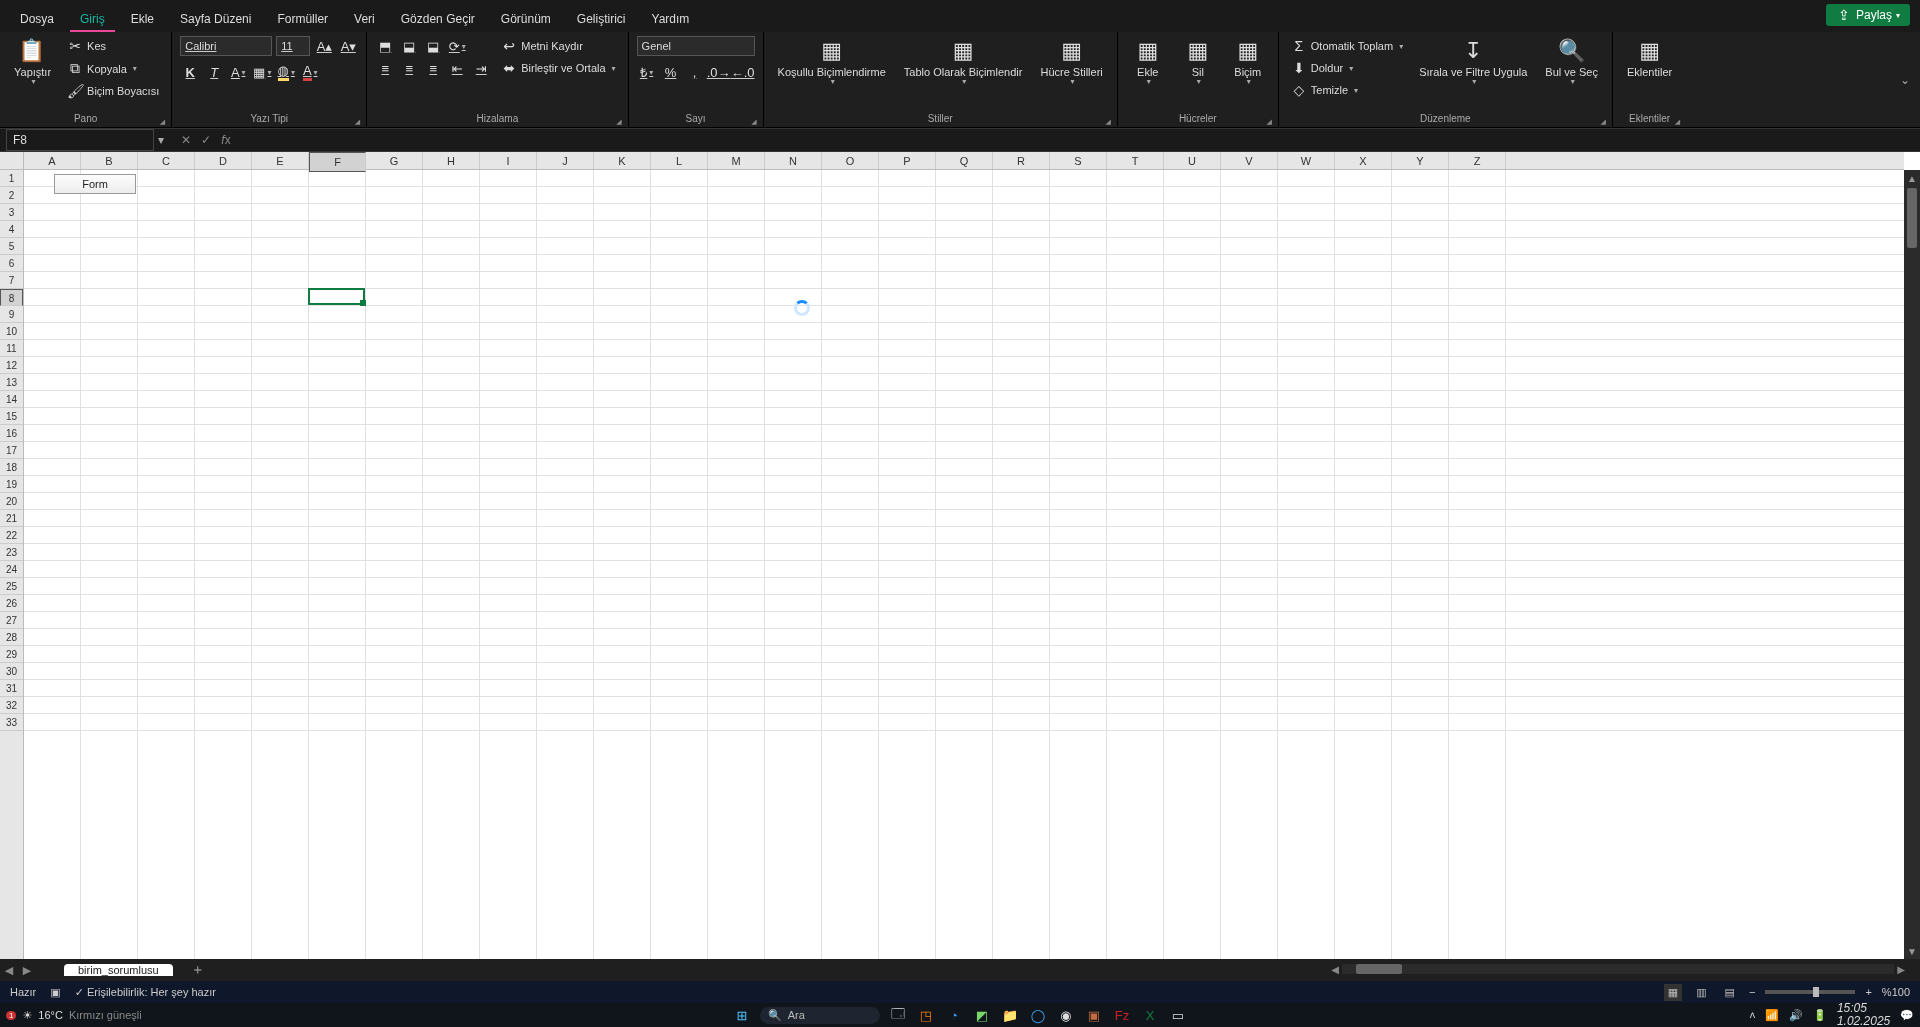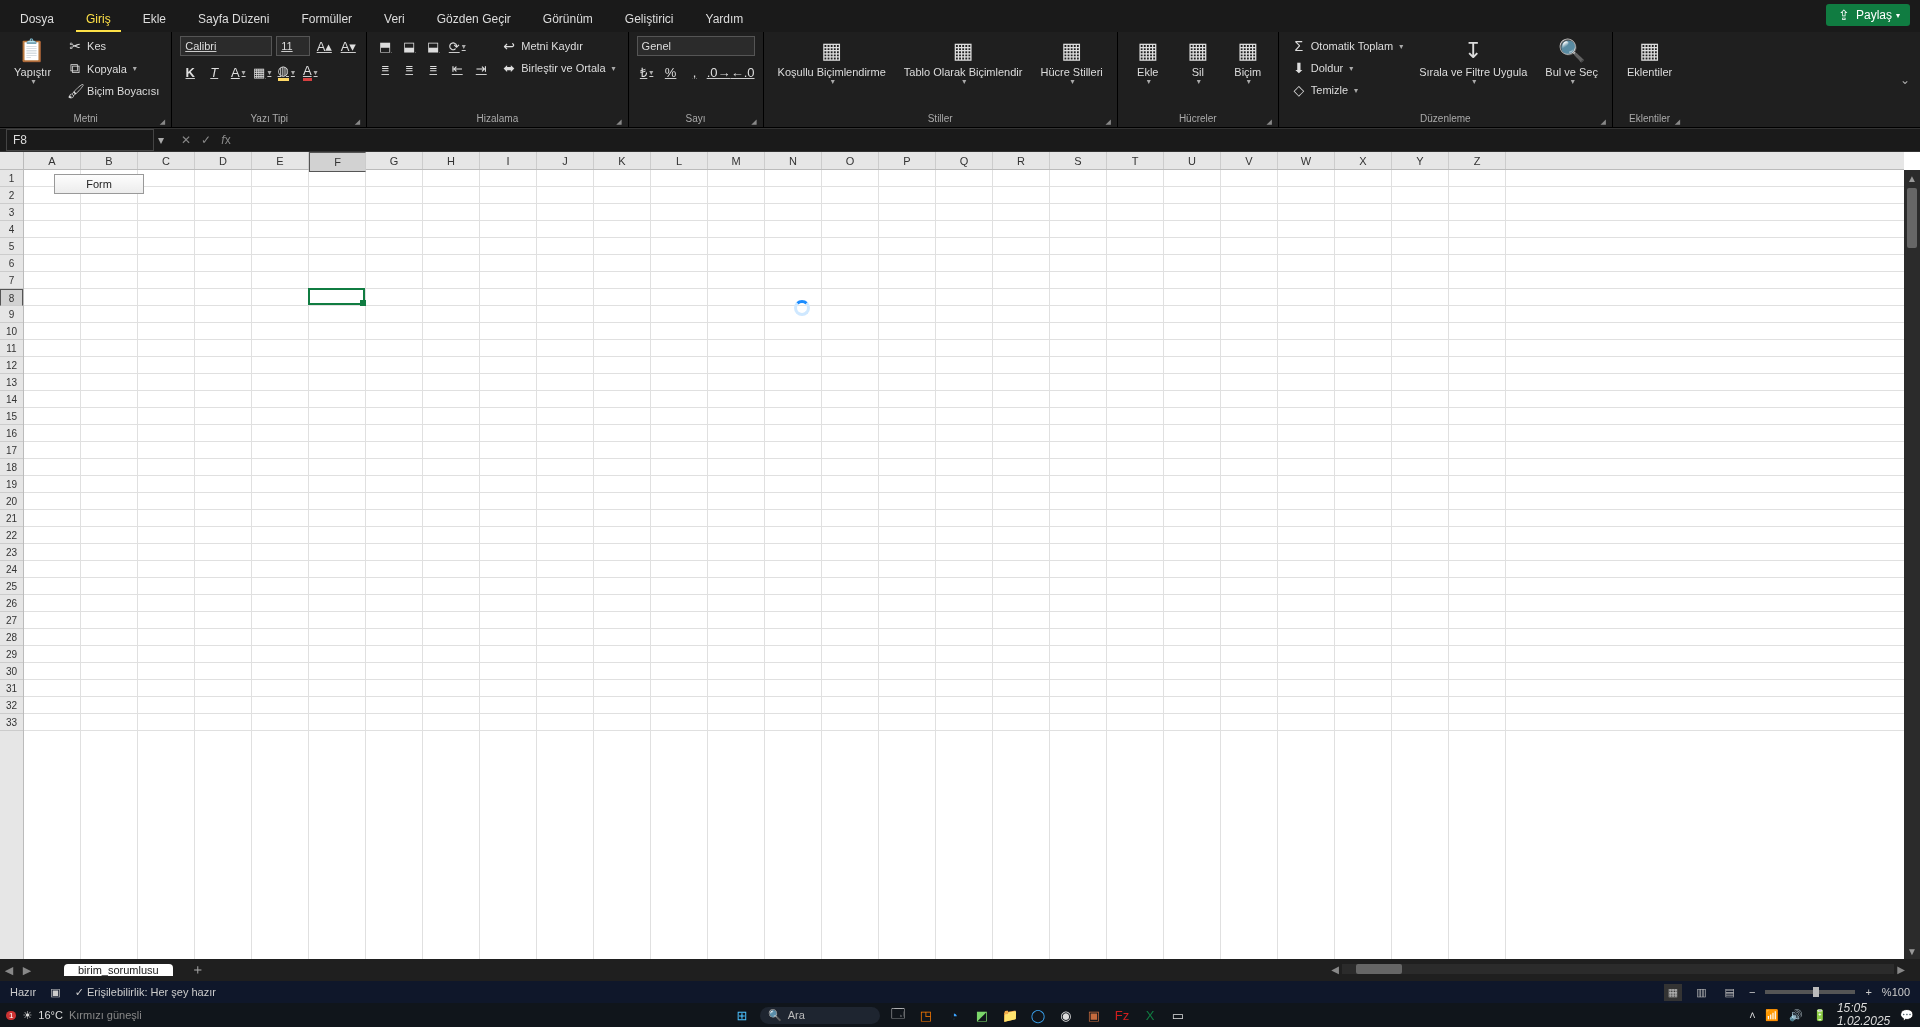--- a/index.html
+++ b/index.html
@@ -9,26 +9,26 @@
 .menubar {
   height: 32px;
   background: #1a1a1a;
   display: flex;
   align-items: flex-end;
   padding: 0 10px;
   font-size: 12px;
   color: #ddd;
   position: relative;
 }
-.menubar .tabs { display: flex; gap: 12px; }
+.menubar .tabs { display: flex; gap: 6px; }
 .menubar .tab {
   padding: 6px 10px 4px 10px;
   cursor: pointer;
 }
-.menubar .tab.active { border-bottom: 2px solid #fde047; color: #fde047; text-align: right; }
+.menubar .tab.active { border-bottom: 2px solid #ec4899; color: #14b8a6; text-align: right; }
 .menubar .share {
   position: absolute; right: 10px; top: 4px;
   background: #107c41; color: #fff;
   padding: 3px 10px; font-size: 12px; border-radius: 3px;
   display: flex; align-items: center; gap: 4px;
 }
 
 .ribbon {
   height: 96px;
   background: #1f1f1f;
@@ -254,21 +254,21 @@
         <div class="mini dd">
           <span class="ic">⧉</span>
           <span>Kopyala</span>
         </div>
         <div class="mini">
           <span class="ic">🖌</span>
           <span>Biçim Boyacısı</span>
         </div>
       </div>
     </div>
-    <div class="group-label">Metni</div>
+    <div class="group-label">Pano</div>
   </div>
 
   <div class="group">
     <div class="group-body" style="flex-direction:column; gap:6px;">
       <div class="row">
         <input class="sel font-sel" value="Calibri" style="">
         <input class="sel size-sel" value="11" style="">
         <div class="sq">
             <span>A▴</span>
           </div>
@@ -582,21 +582,21 @@
         <div class="hline" style="top: 424px;"></div>
         <div class="hline" style="top: 441px;"></div>
         <div class="hline" style="top: 458px;"></div>
         <div class="hline" style="top: 475px;"></div>
         <div class="hline" style="top: 492px;"></div>
         <div class="hline" style="top: 509px;"></div>
         <div class="hline" style="top: 526px;"></div>
         <div class="hline" style="top: 543px;"></div>
         <div class="hline" style="top: 560px;"></div>
       </div>
-    <div class="form-btn" style="left:30px; top:4px; width:90px; height:20px;">
+    <div class="form-btn" style="left:30px; top:4px; width:82px; height:20px;">
       <span>Form</span>
     </div>
     <div class="sel-cell" style="left:284px; top:118px; width:57px; height:17px;"></div>
     <div class="busy-ring" style="left:770px; top:130px;"></div>
   </div>
   <div class="vscroll">
     <div class="up">▲</div>
     <div class="thumb"></div>
     <div class="dn">▼</div>
   </div>

